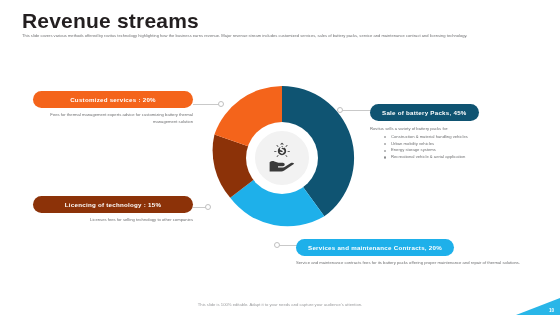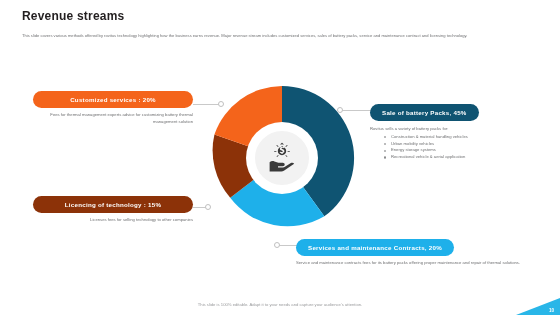--- a/index.html
+++ b/index.html
@@ -19,21 +19,21 @@
     position: absolute;
     inset: 0;
     background: #ffffff;
   }
 
   
   .page-title {
     position: absolute;
     left: 22px;
     top: 9px;
-    font-size: 12px;
+    font-size: 21px;
     font-weight: bold;
     letter-spacing: 0.2px;
     color: #231f20;
   }
   .subtitle {
     position: absolute;
     left: 22px;
     top: 33px;
     width: 516px;
     font-size: 4.1px;

